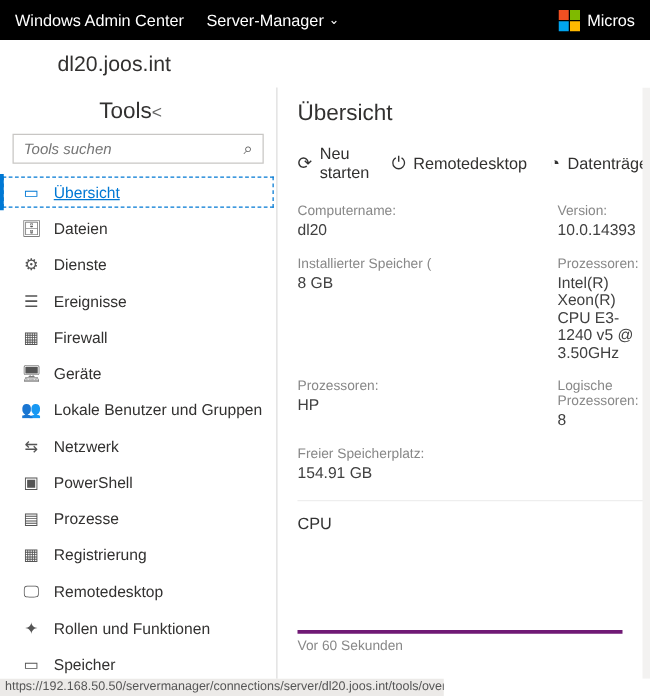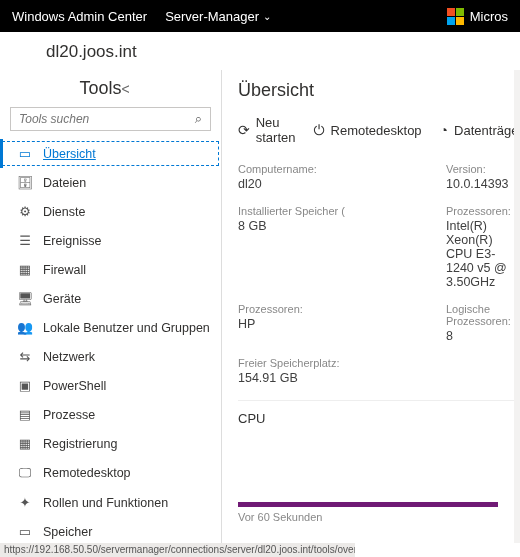--- a/index.html
+++ b/index.html
@@ -147,21 +147,21 @@
     color: #333;
     border-top:1px solid #eee;
     padding-top:10px;
   }
   .timeago {
     position: absolute;
     bottom: 20px;
     left: 16px;
     font-size: 11px;
     color: #888;
-    border-top:5px solid #701a75;
+    border-top:3px solid #701a75;
     padding-top:4px;
     width:260px;
   }
   .statusbar {
     position: absolute;
     left: 0; bottom: 0;
     height: 14px;
     background: #eceae8;
     font-size: 10px;
     color: #555;

